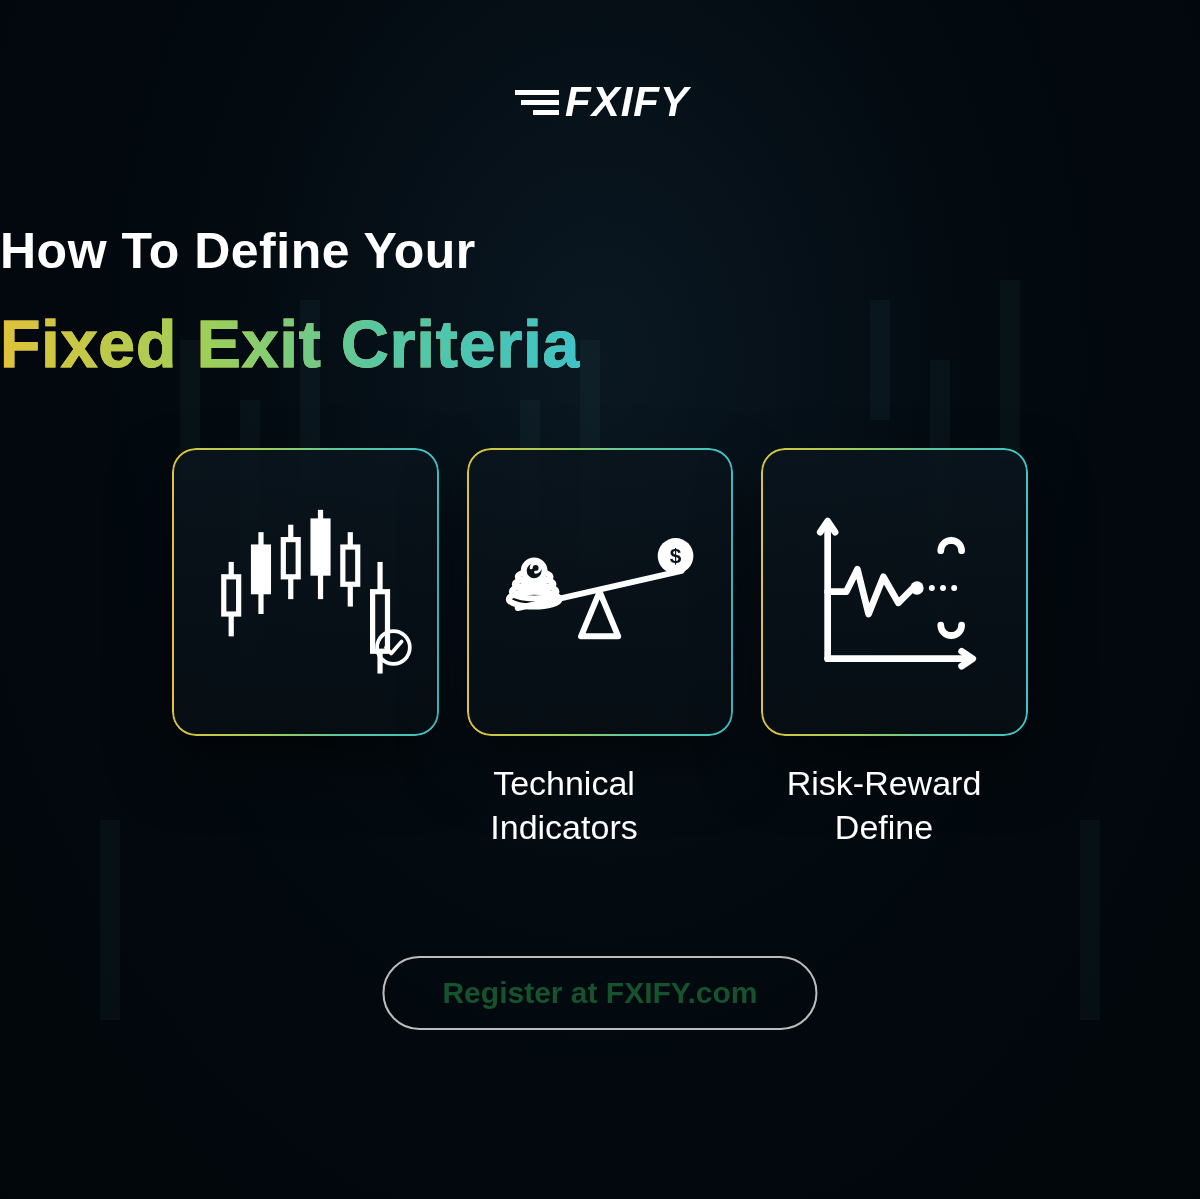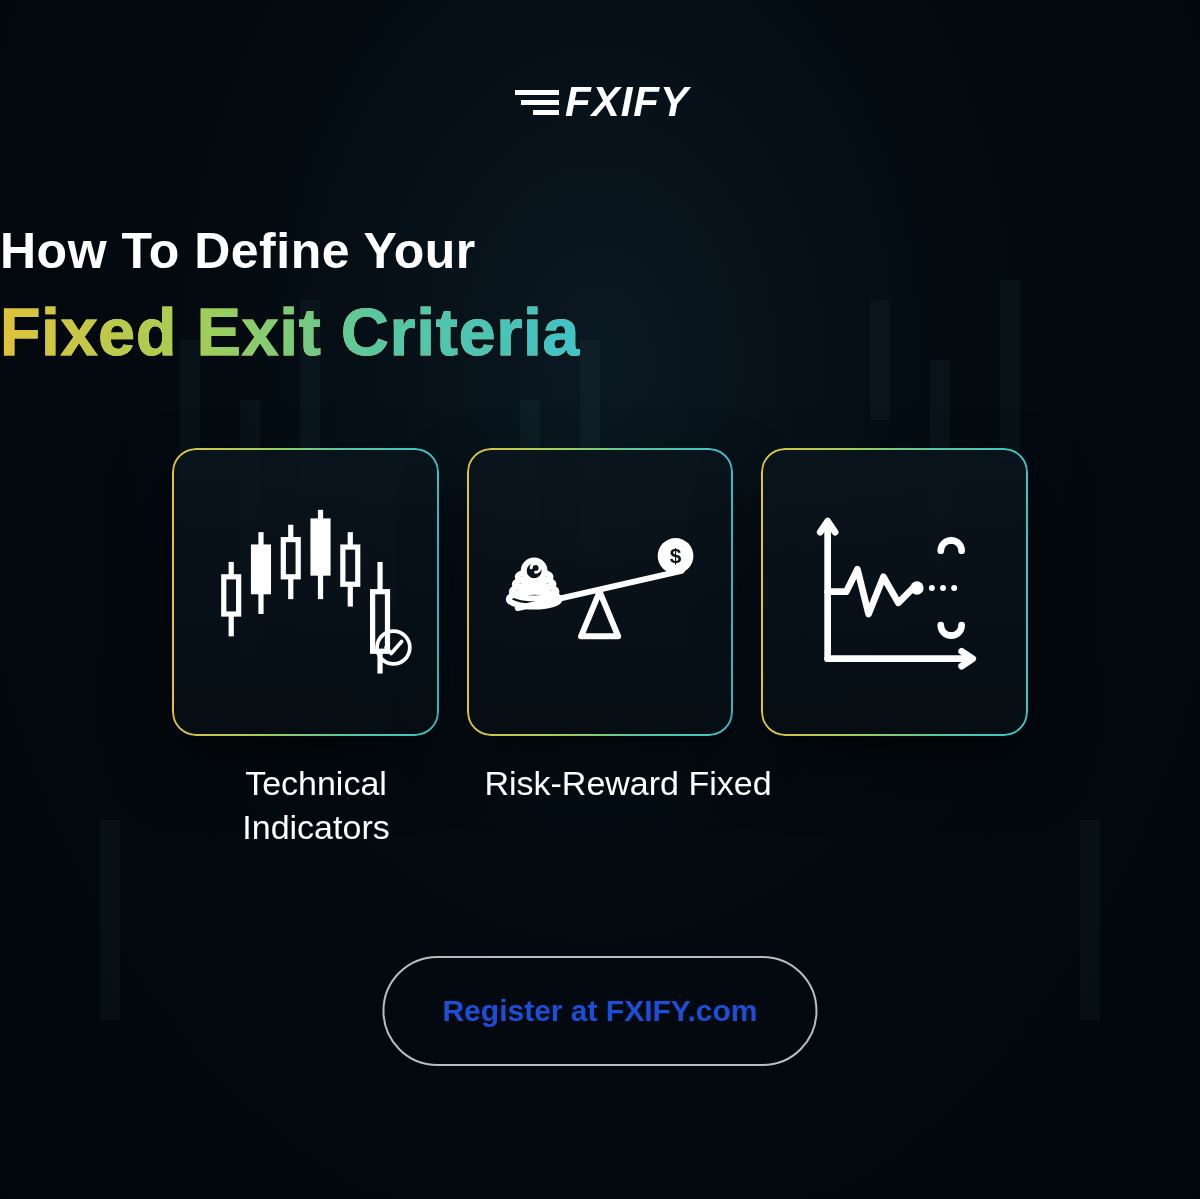--- a/index.html
+++ b/index.html
@@ -23,21 +23,21 @@
     .logo-bars span:nth-child(1){ width:44px; margin-left:4px;}
     .logo-bars span:nth-child(2){ width:38px; margin-left:10px;}
     .logo-bars span:nth-child(3){ width:26px; margin-left:22px;}
     .logo-text { font-weight:800; font-size:42px; letter-spacing:1px; font-style:italic; }
 
     
     .headline { position:absolute; left:50%; top:222px; transform:translateX(-50%); width:100%; }
     .headline-line1 { font-size:50px; font-weight:700; color:#fff; letter-spacing:.5px; }
 
     
-    .title-sub { margin-top:14px; }
+    .title-sub { margin-top:26px; }
     .title-sub span{
       font-size:66px; font-weight:800; letter-spacing:1px;
       background:linear-gradient(90deg,#e0c23a 0%, #9fcf58 35%, #57c7a1 65%, #3ec3c9 100%);
       -webkit-background-clip:text; background-clip:text; color:transparent;
       -webkit-text-stroke:1px rgba(0,0,0,0);
       filter: drop-shadow(0 0 .5px #e0c23a);
     }
 
     
     .cards { position:absolute; top:448px; left:172px; right:172px; display:flex; gap:28px; justify-content:center; }
@@ -50,28 +50,28 @@
     .card::before{
       content:""; position:absolute; inset:0; border-radius:24px; padding:2px;
       background:linear-gradient(90deg,#e0c23a 0%, #9fcf58 35%, #57c7a1 65%, #3ec3c9 100%);
       -webkit-mask: linear-gradient(#000 0 0) content-box, linear-gradient(#000 0 0);
       -webkit-mask-composite:xor; mask-composite:exclude;
       pointer-events:none;
     }
     .card-inner{ position:absolute; inset:2px; border-radius:22px; display:flex; align-items:center; justify-content:center; }
     .card svg{ width:85%; height:85%; }
 
-    .card-labels { position:absolute; top:762px; left:172px; right:172px; display:flex; gap:24px; justify-content:flex-start; }
+    .card-labels { position:absolute; top:762px; left:172px; right:172px; display:flex; gap:32px; justify-content:flex-end; }
     .card-label { width:288px; text-align:center; font-size:34px; font-weight:500; line-height:1.28; }
 
     
     .cta {
       position:absolute; left:50%; top:956px; transform:translateX(-50%);
       border:2px solid #9aa; border-radius:999px;
-      padding:36px 58px; font-size:30px; font-weight:700; color:#1d4ed8;
+      padding:18px 58px; font-size:30px; font-weight:700; color:#14532d;
       background:transparent;
       border-color:#aaa;
     }
     .cta{ border-color:#bcbcbc; }
   </style>
 </head>
 <body>
 
 <svg class="bg-candles" width="1200" height="1199">
   <g opacity=".9">
@@ -185,16 +185,16 @@
           <path d="M232 204 l-6 10 l-6 -10" fill="#fff" stroke="none"></path>
         </g>
       </svg>
     </div>
   </div>
 
 </div>
 
 <div class="card-labels">
   <div class="card-label">Technical Indicators</div>
-  <div class="card-label">Risk-Reward Fixed</div>
+  <div class="card-label">Risk-Reward Define</div>
 </div>
 
 <button class="cta">Register at FXIFY.com</button>
 
 </body></html>

